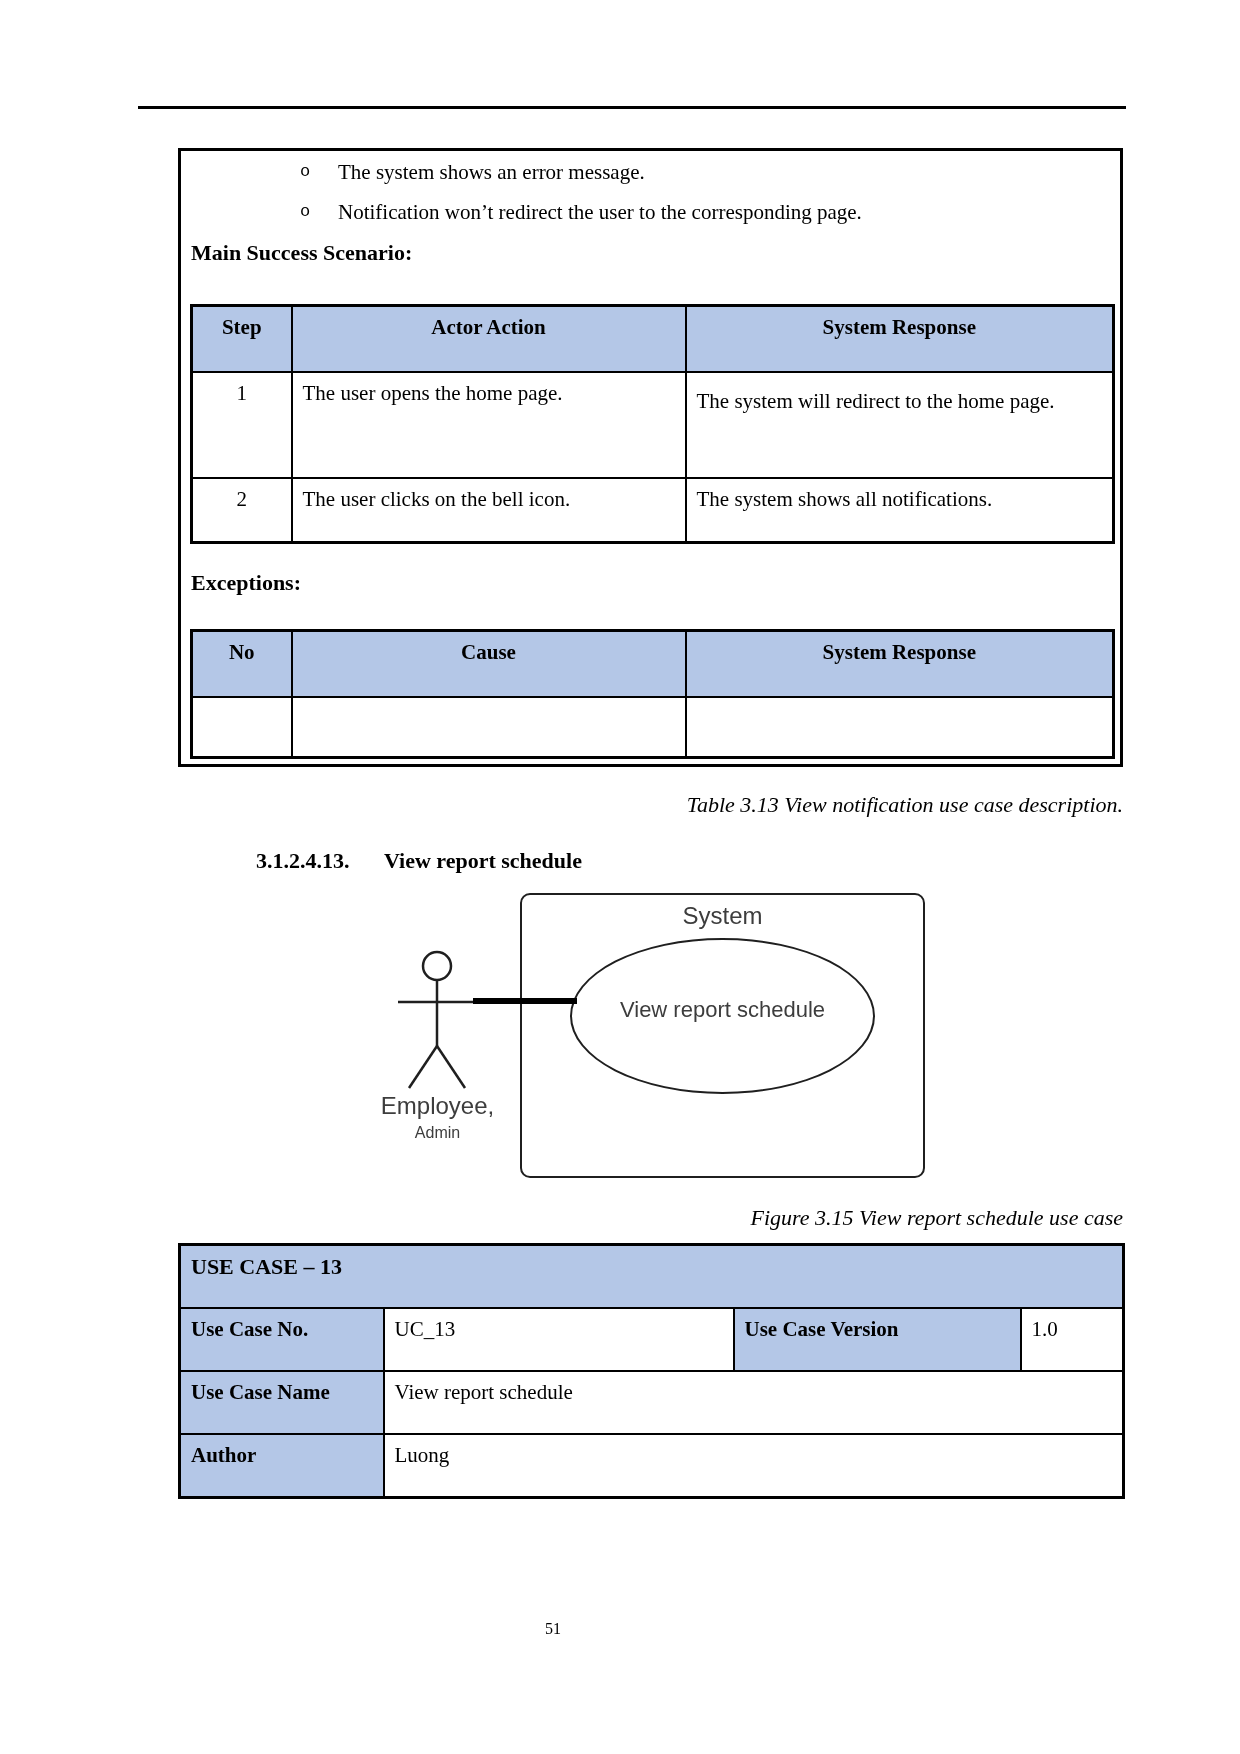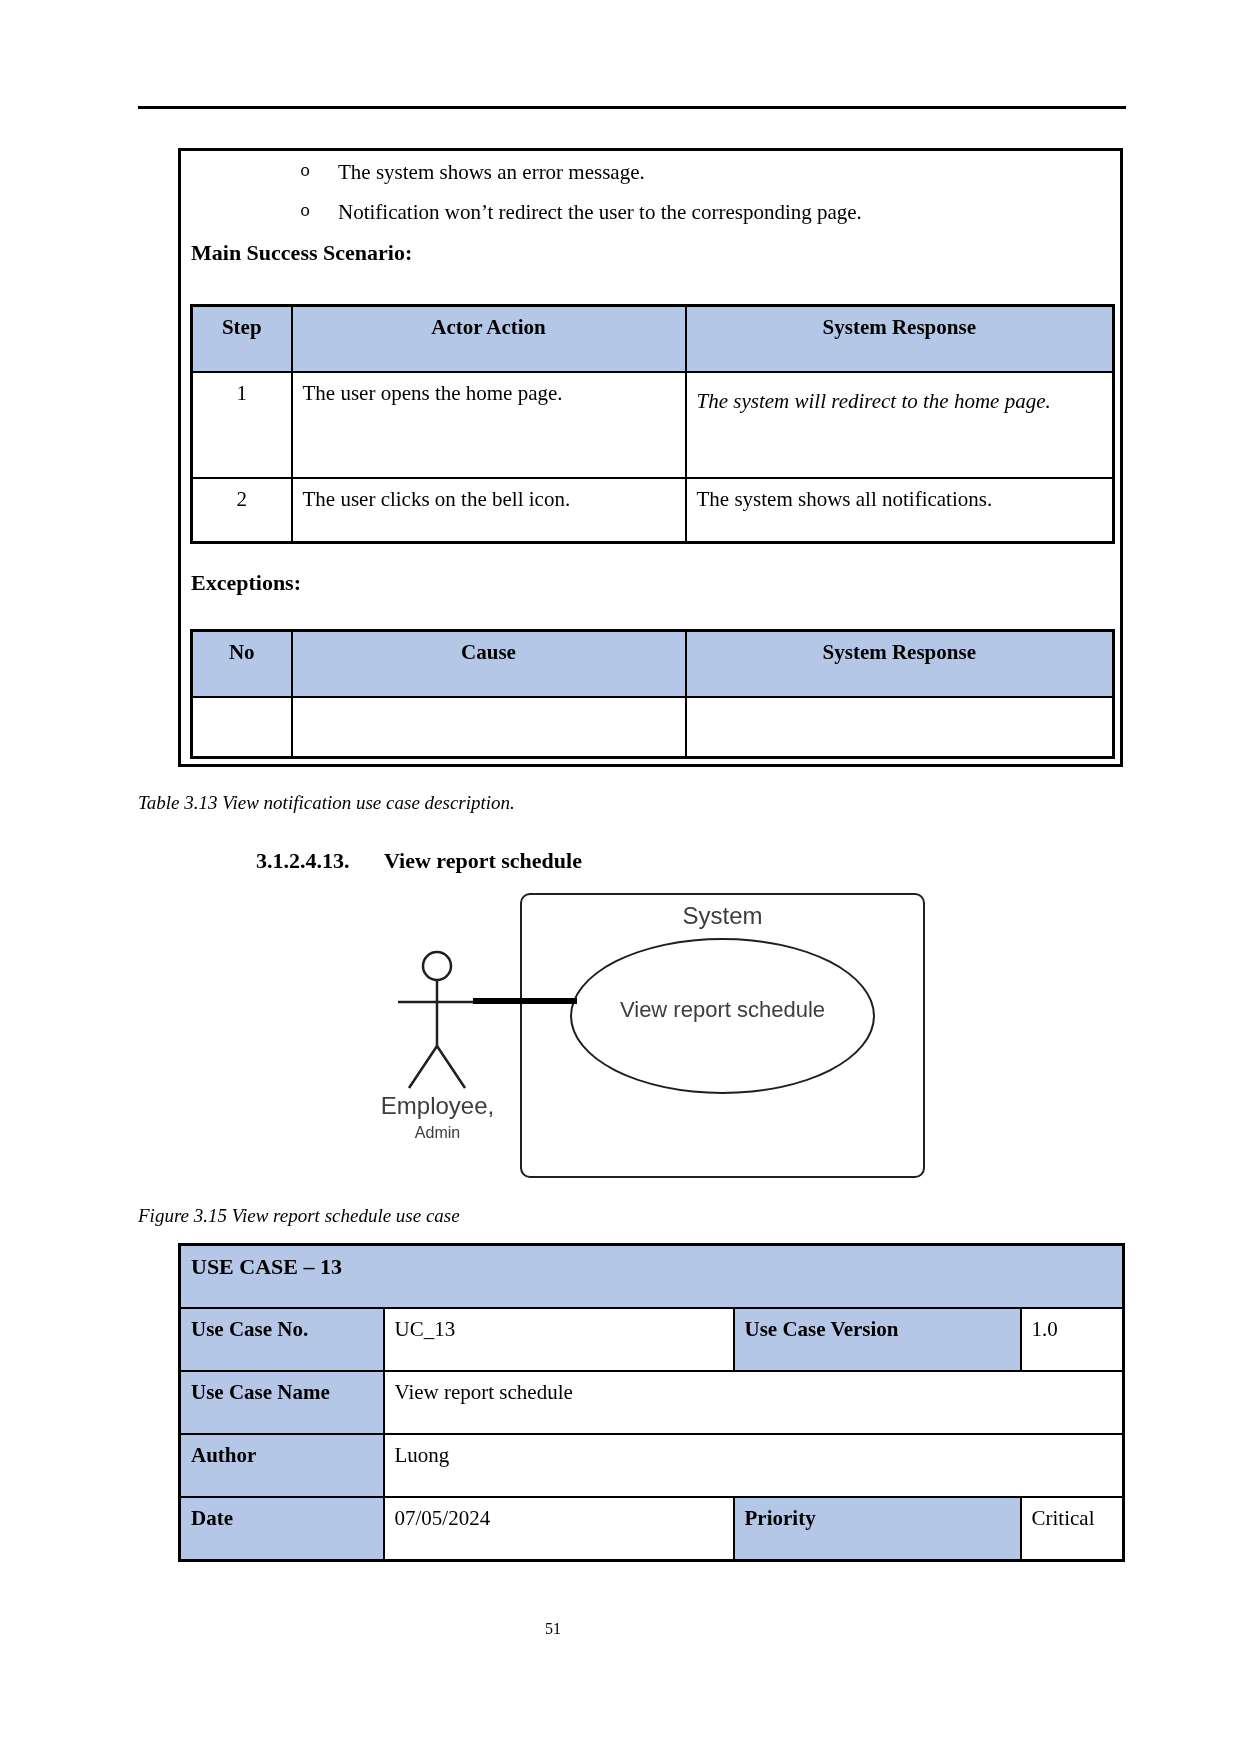--- a/index.html
+++ b/index.html
@@ -22,23 +22,23 @@
   .exceptions { left: 191px; top: 570px; }
 
   table.doc-table { border-collapse: collapse; table-layout: fixed; background: #fff;
     font-family: "Liberation Serif", serif; font-size: 21px; border: 3px solid #000; }
   table.doc-table td { border: 2px solid #000; vertical-align: top; padding: 8px 10px; }
   td.hdr { background: var(--blue); font-weight: bold; text-align: center; }
   td.lbl { background: var(--blue); font-weight: bold; text-align: left; }
   td.ctr { text-align: center; }
   .scenario-tbl { left: 190px; top: 304px; }
   .exceptions-tbl { left: 190px; top: 629px; }
-  .wrap-justify { width: 370px; text-align: justify; line-height: 2.35; margin-top: -4px; font-style: italic; }
+  .wrap-justify { width: 370px; text-align: justify; line-height: 2.35; margin-top: -4px; }
 
-  .caption { left: 138px; width: 985px; text-align: left; font-style: italic; font-size: 19px; }
+  .caption { left: 138px; width: 985px; text-align: right; font-style: italic; font-size: 22px; }
   .cap1 { top: 792px; } .cap2 { top: 1205px; }
 
   .heading { left: 240px; top: 848px; display: flex; font-weight: bold; font-size: 22px; margin-left: 16px; }
   .heading .num { width: 128px; }
 
   .sys-rect { left: 520px; top: 893px; width: 401px; height: 281px; border: 2px solid #1f1f1f; border-radius: 10px; background: #fff; }
   .diag-text { font-family: "Liberation Sans", sans-serif; color: var(--diag); text-align: center; }
   .sys-label { left: 520px; top: 902px; width: 405px; font-size: 24px; }
   .ellipse { left: 570px; top: 938px; width: 301px; height: 152px; border: 2px solid #1f1f1f; border-radius: 50%; background: #fff; }
   .uc-label { left: 570px; top: 997px; width: 305px; font-size: 22px; }
@@ -163,24 +163,18 @@
       <td>1.0</td>
     </tr>
     <tr>
       <td class="lbl">Use Case Name</td>
       <td colspan="3">View report schedule</td>
     </tr>
     <tr>
       <td class="lbl">Author</td>
       <td colspan="3">Luong</td>
     </tr>
-    <tr>
-      <td class="lbl">Date</td>
-      <td>07/05/2024</td>
-      <td class="lbl">Priority</td>
-      <td>Critical</td>
-    </tr>
   </tbody>
     </table>
 
   <div class="abs page-num">51</div>
 
 </div>
 
 </body></html>

